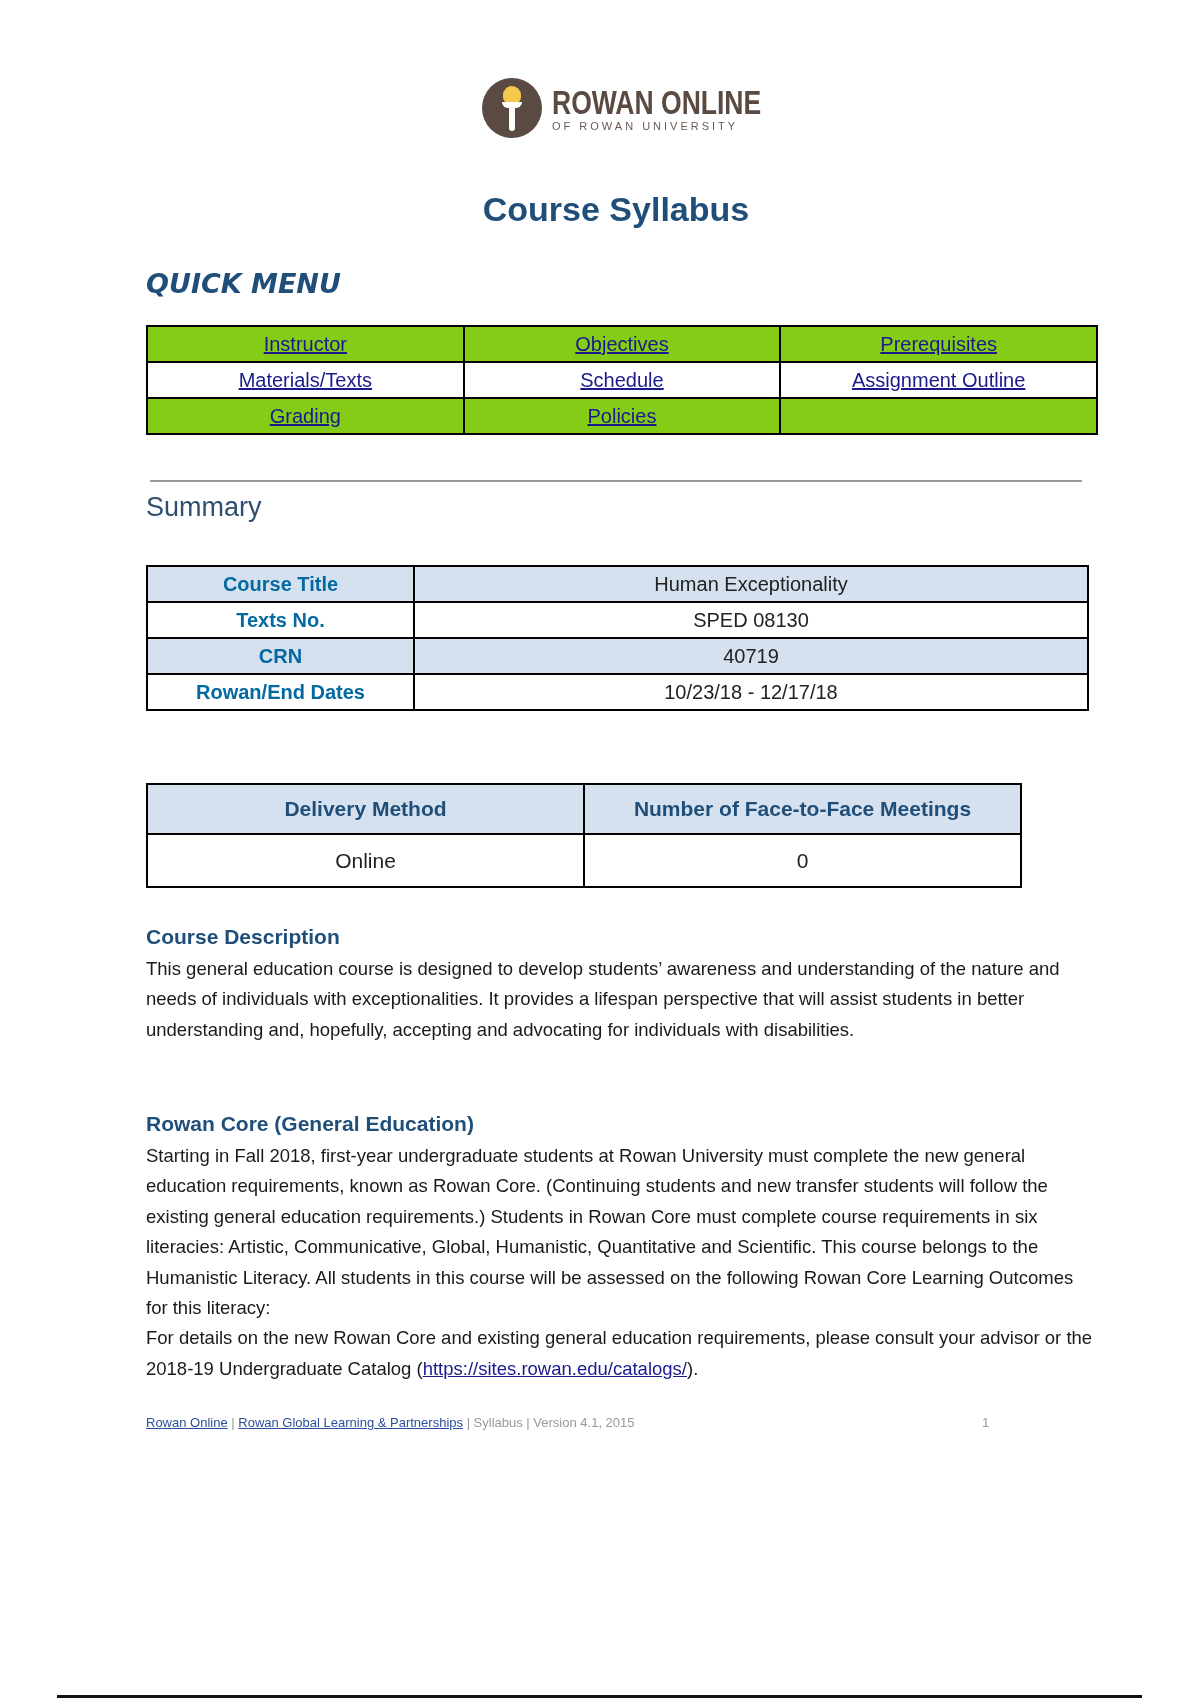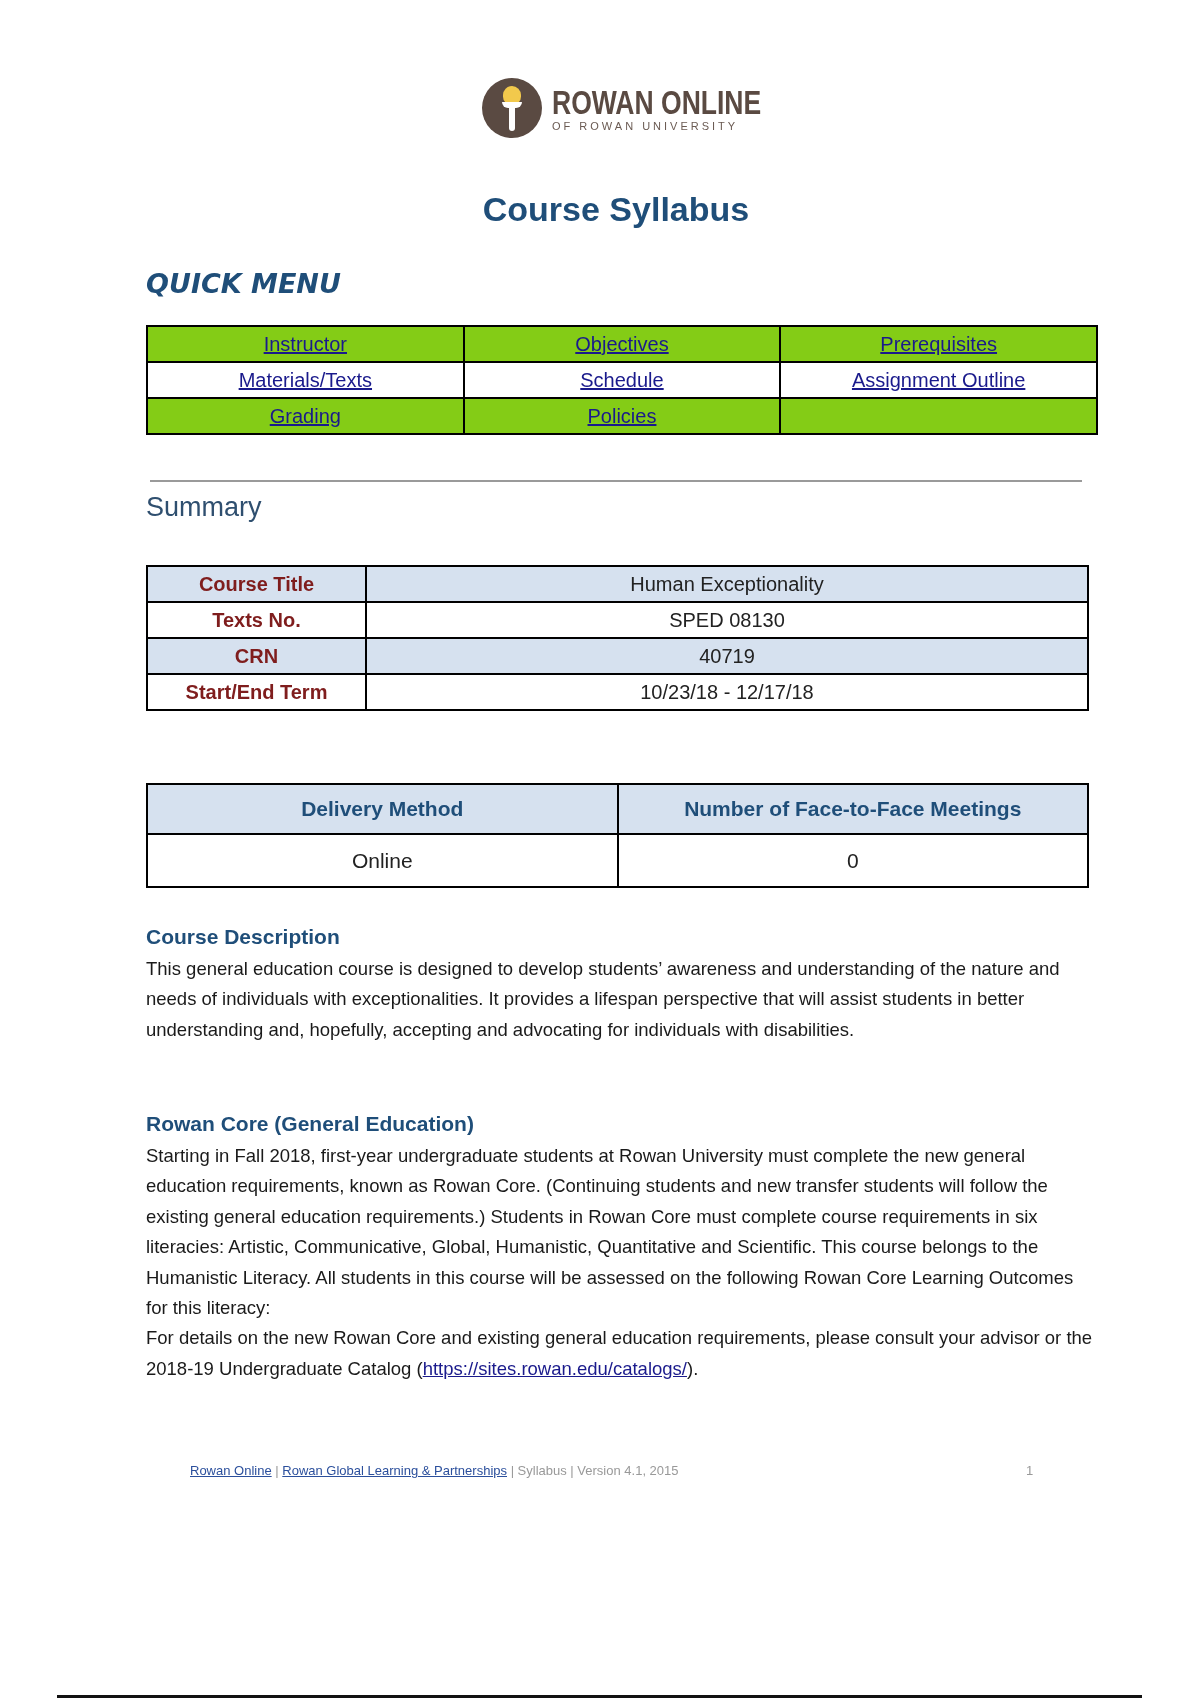--- a/index.html
+++ b/index.html
@@ -23,34 +23,34 @@
   .qm { left: 146px; top: 325px; width: 952px; }
   .qm td { border: 2px solid #000; height: 36px; text-align: center; font-size: 20px; width: 33.33%; }
   .qm tr.peach td { background: #84cc16; }
   .qm a { color: #1a1a8c; text-decoration: underline; }
 
   .divider { position: absolute; left: 150px; top: 480px; width: 932px; height: 2px; background: #9a9a9a; }
   .summary-h { position: absolute; left: 146px; top: 492px; font-size: 27px; color: #2f4f6f; }
 
   .sum { left: 146px; top: 565px; width: 943px; }
   .sum td { border: 2px solid #000; height: 36px; text-align: center; font-size: 20px; }
-  .sum td.lbl { width: 219px; font-weight: bold; color: #7f1d1d; }
+  .sum td.lbl { width: 267px; font-weight: bold; color: #0369a1; }
   .sum tr.blue td { background: #d6e1ef; }
 
-  .dm { left: 146px; top: 783px; width: 943px; }
+  .dm { left: 146px; top: 783px; width: 876px; }
   .dm td { border: 2px solid #000; text-align: center; font-size: 21px; width: 50%; }
   .dm tr.hdr td { background: #d6e1ef; font-weight: bold; color: #1f4e79; height: 50px; }
   .dm tr.val td { height: 53px; }
 
   .section-h { position: absolute; left: 146px; font-weight: bold; font-size: 21px; color: #1f4e79; }
   .para { position: absolute; left: 146px; width: 950px; font-size: 18.5px; line-height: 30.4px; color: #1a1a1a; }
   .para ol { margin-left: 72px; }
   .para a { color: #1a1a8c; text-decoration: underline; }
 
-  .footer { position: absolute; left: 146px; top: 1463px; width: 850px; font-size: 13px; color: #999; margin-left: 44px; }
+  .footer { position: absolute; left: 146px; top: 1415px; width: 850px; font-size: 13px; color: #999; }
   .footer a { color: #2b4f9c; text-decoration: underline; }
   .footer .pagenum { position: absolute; left: 836px; top: 0; }
 
   .bottom-rule { position: absolute; left: 57px; top: 1695px; width: 1085px; height: 3px; background: #111; }
 </style>
 </head>
 <body>
 
 <div class="logo">
   <div class="logo-mark">
@@ -99,21 +99,21 @@
   </tr>
   <tr>
     <td class="lbl">Texts No.</td>
     <td>SPED 08130</td>
   </tr>
   <tr class="blue">
     <td class="lbl">CRN</td>
     <td>40719</td>
   </tr>
   <tr>
-    <td class="lbl">Start/End Term</td>
+    <td class="lbl">Rowan/End Dates</td>
     <td>10/23/18 - 12/17/18</td>
   </tr>
 </tbody>
   </table>
 
 <table class="dm">
   <tbody>
       <tr class="hdr">
     <td>Delivery Method</td>
     <td>Number of Face-to-Face Meetings</td>

